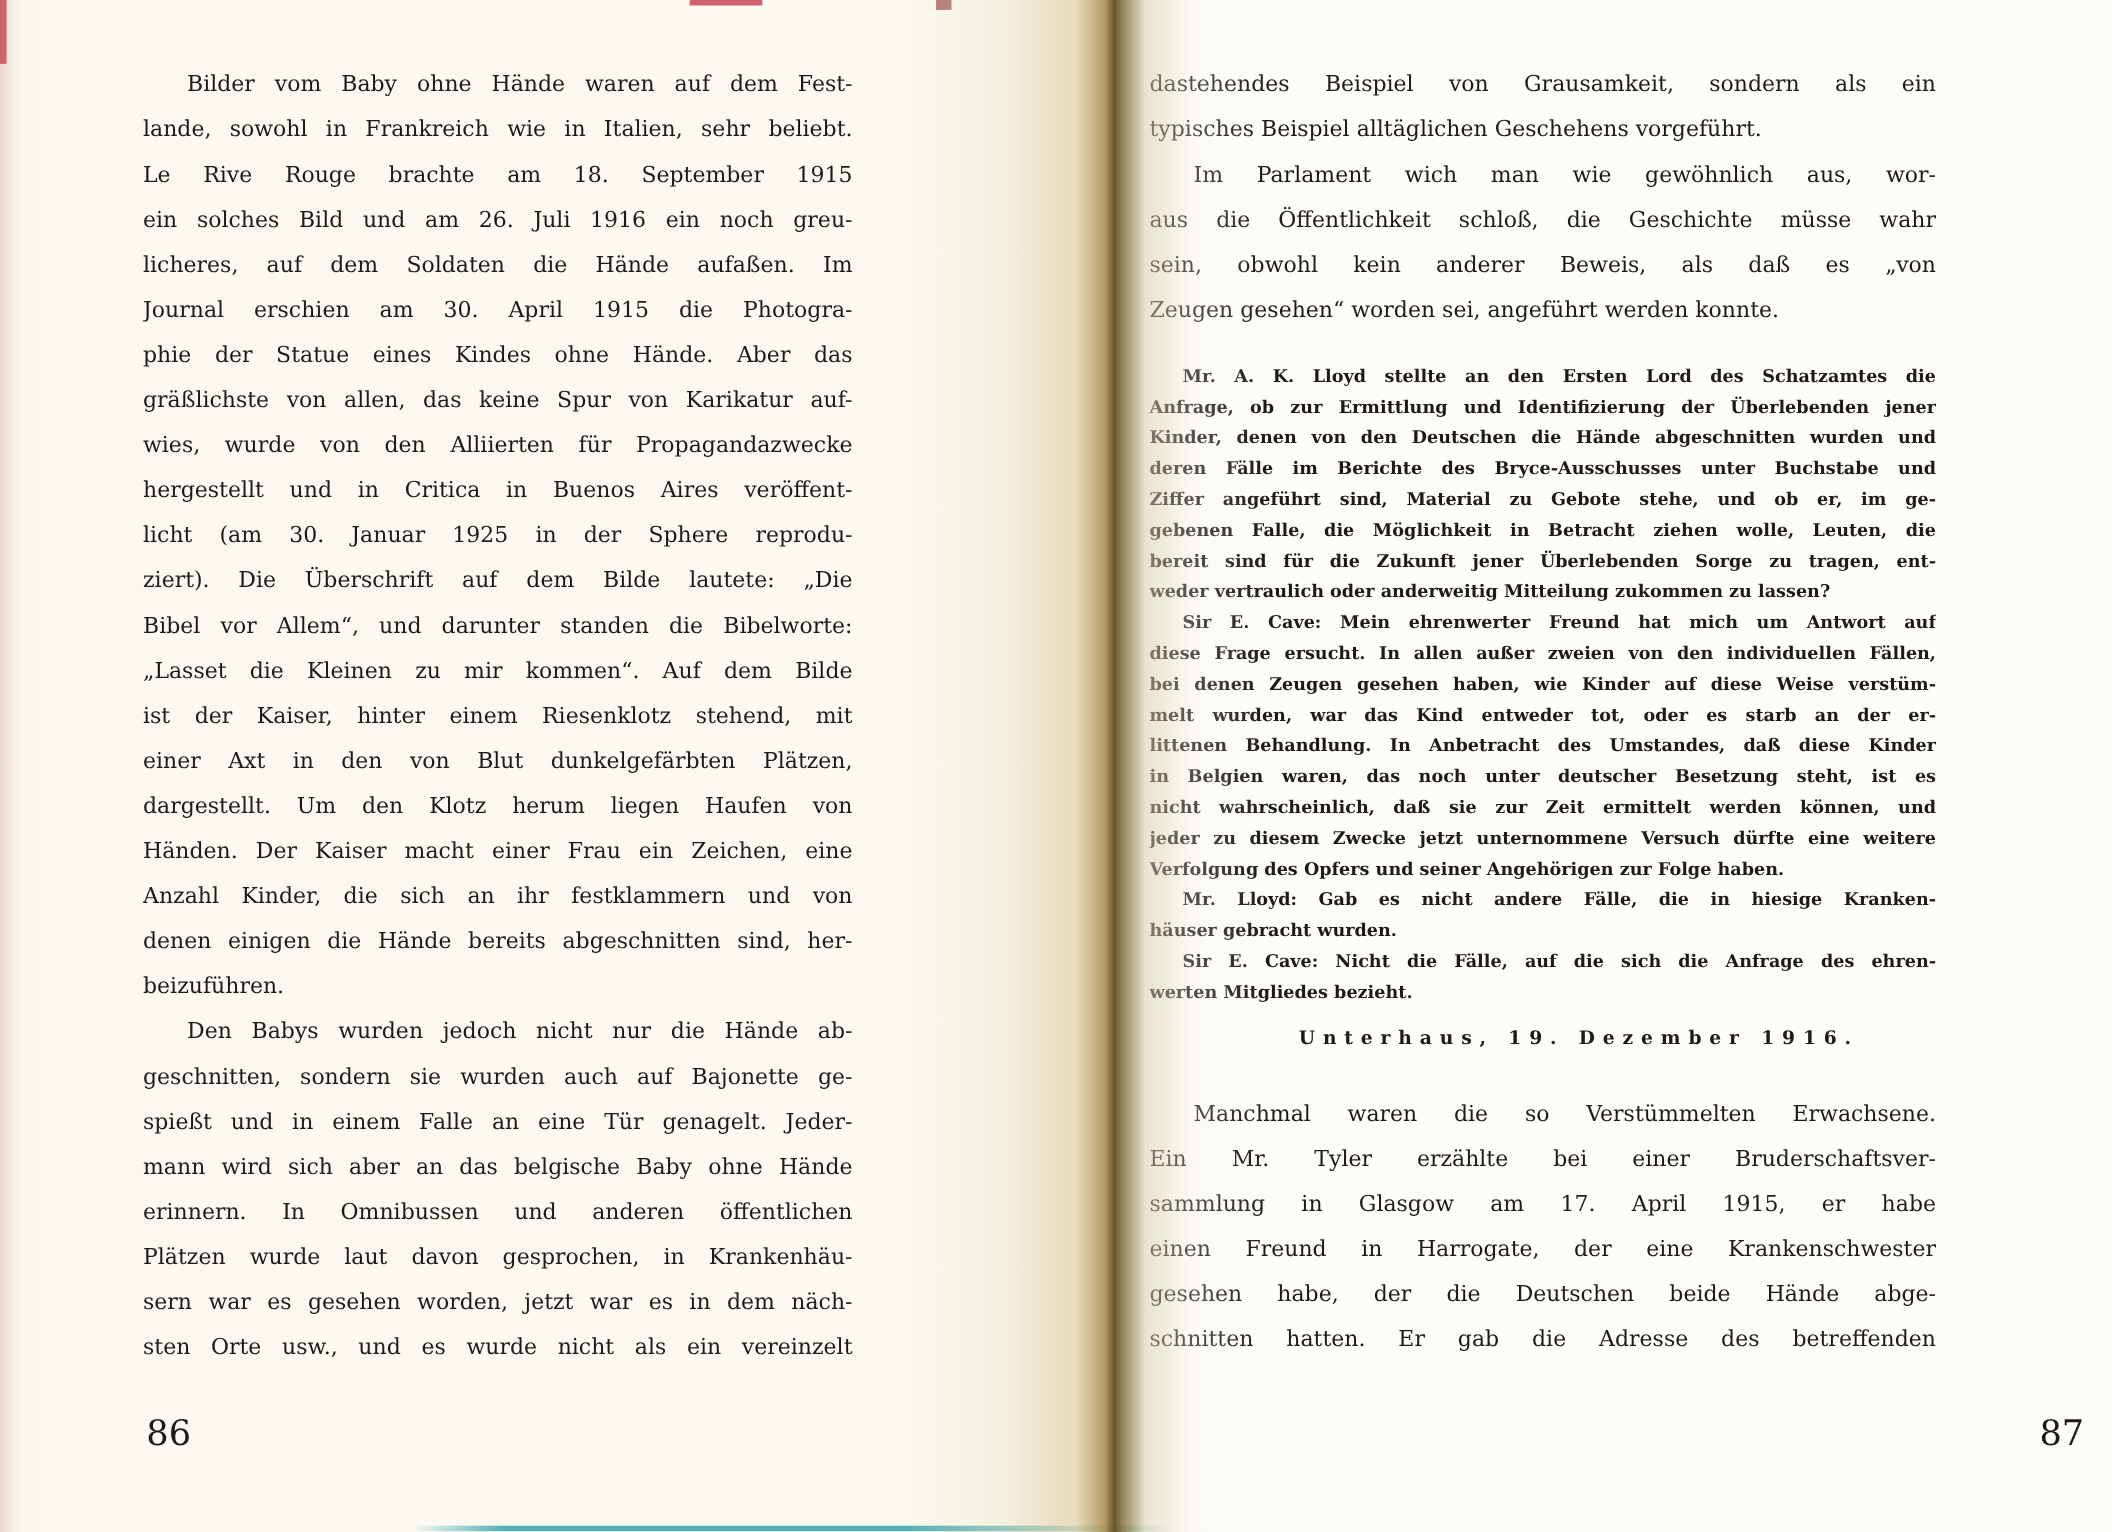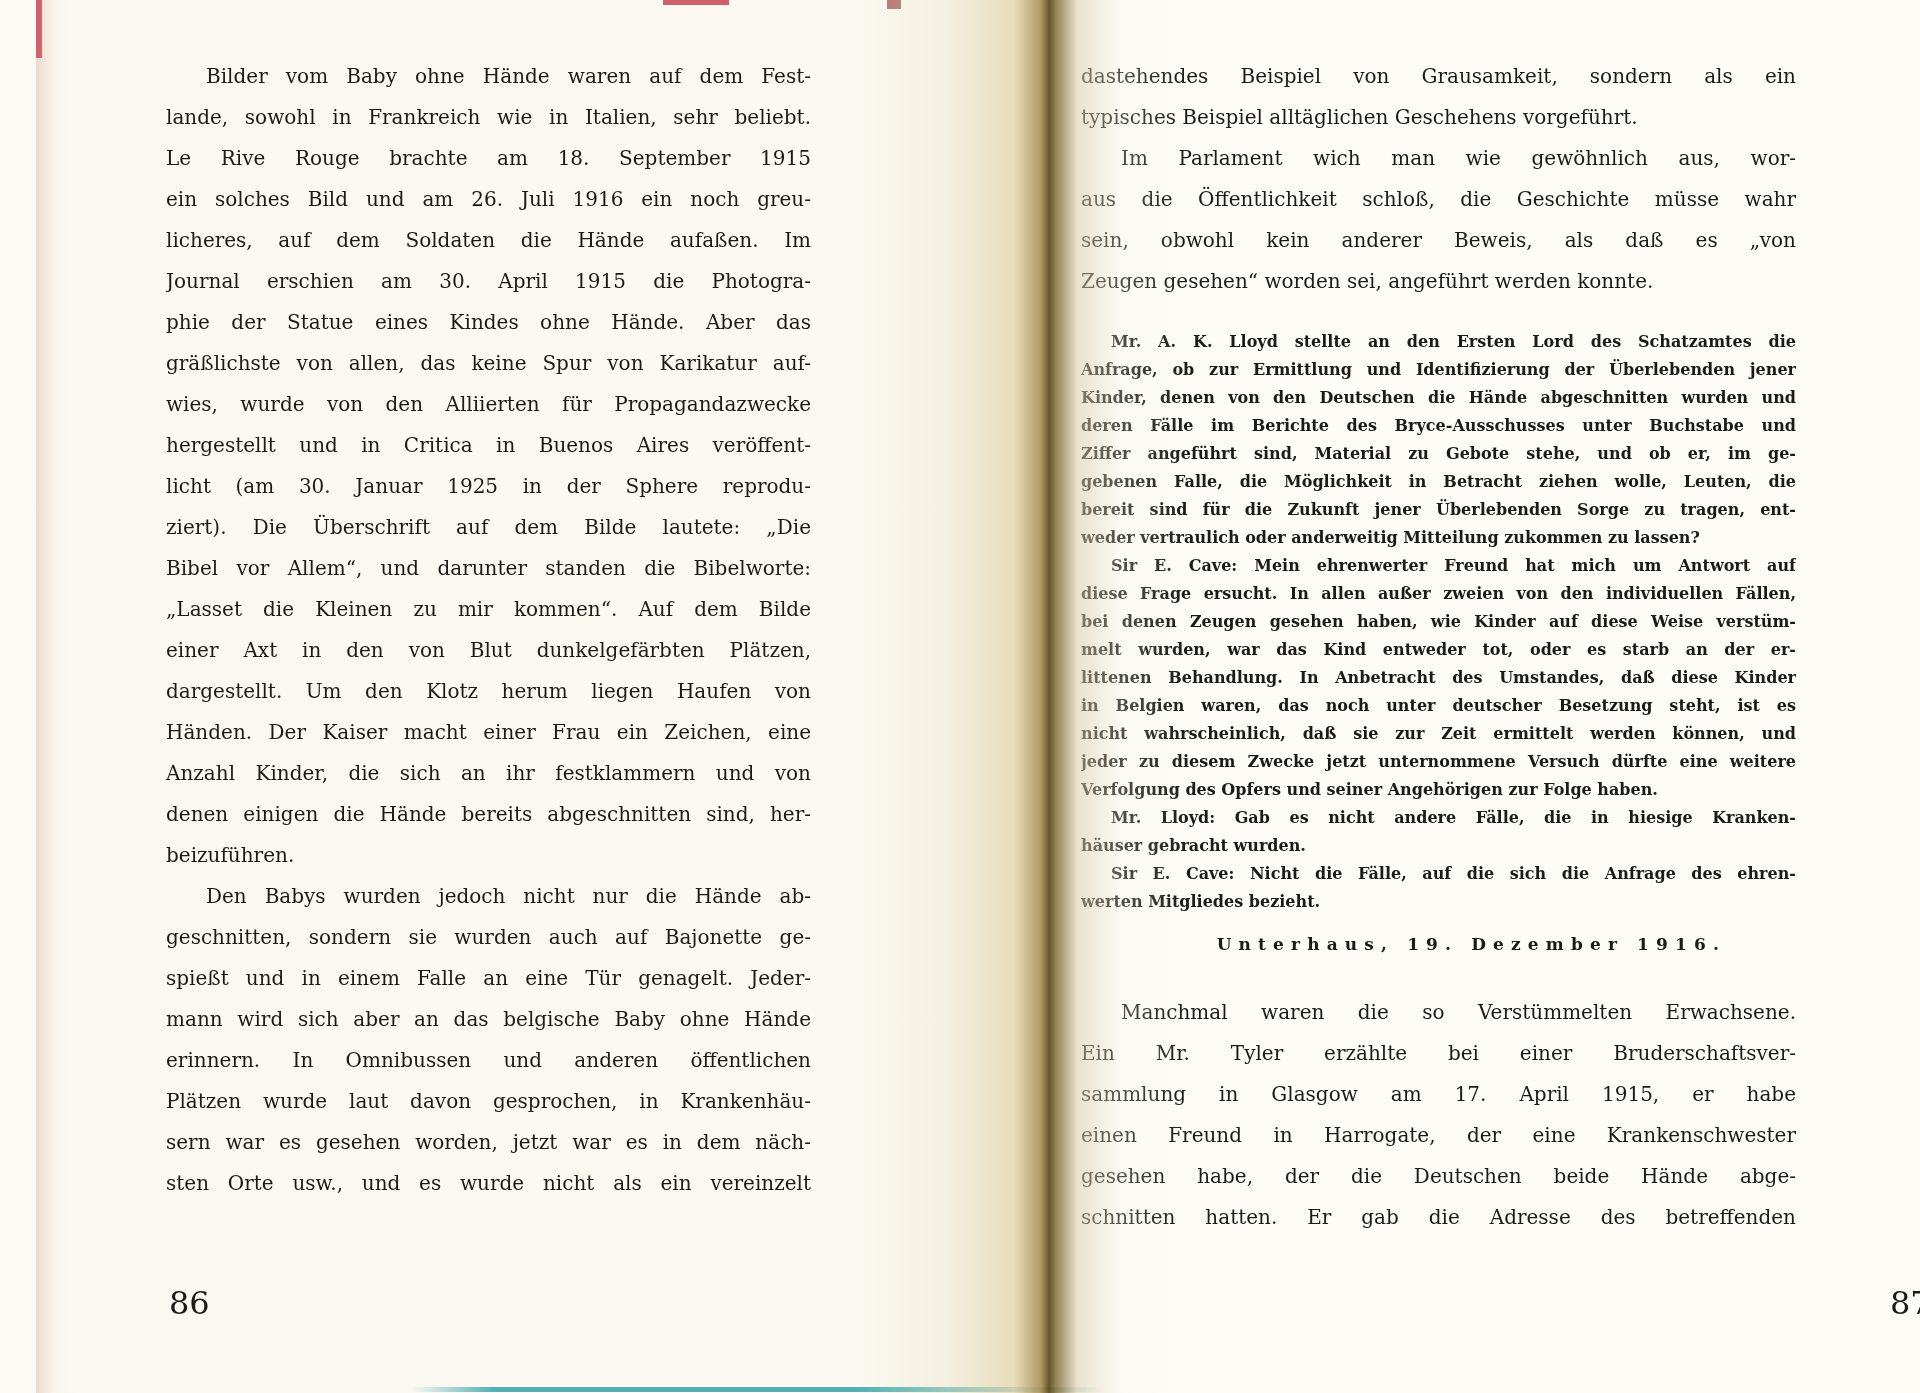--- a/index.html
+++ b/index.html
@@ -3,21 +3,21 @@
 <meta charset="utf-8">
 <style>
   html,body{margin:0;padding:0;}
   body{
     width:1920px;height:1393px;
     background:var(--paper,#fcfaf4);
     font-family:"DejaVu Serif", serif;
     color:var(--ink,#1d1a17);
     overflow:hidden;position:relative;
   }
-  .spread{position:absolute;inset:0;margin-left:36px;}
+  .spread{position:absolute;inset:0;}
   .page-bg{position:absolute;top:0;bottom:0;}
   .page-bg.left{left:0;width:980px;background:linear-gradient(90deg,#f7f3e8 0%,#fbf8f1 4%,#fbf9f2 100%);}
   .page-bg.right{left:980px;right:0;background:#fdfcf7;}
   
   .gutter{
     position:absolute;top:0;bottom:0;left:820px;width:330px;pointer-events:none;
     background:linear-gradient(90deg,
       rgba(235,226,196,0) 0%,
       rgba(236,228,200,0.45) 28%,
       rgba(226,212,172,0.80) 48%,
@@ -91,20 +91,21 @@
           <div class="tline">licheres, auf dem Soldaten die Hände aufaßen. Im</div>
           <div class="tline">Journal erschien am 30. April 1915 die Photogra-</div>
           <div class="tline">phie der Statue eines Kindes ohne Hände. Aber das</div>
           <div class="tline">gräßlichste von allen, das keine Spur von Karikatur auf-</div>
           <div class="tline">wies, wurde von den Alliierten für Propagandazwecke</div>
           <div class="tline">hergestellt und in Critica in Buenos Aires veröffent-</div>
           <div class="tline">licht (am 30. Januar 1925 in der Sphere reprodu-</div>
           <div class="tline">ziert). Die Überschrift auf dem Bilde lautete: „Die</div>
           <div class="tline">Bibel vor Allem“, und darunter standen die Bibelworte:</div>
           <div class="tline">„Lasset die Kleinen zu mir kommen“. Auf dem Bilde</div>
+          <div class="tline">ist der Kaiser, hinter einem Riesenklotz stehend, mit</div>
           <div class="tline">einer Axt in den von Blut dunkelgefärbten Plätzen,</div>
           <div class="tline">dargestellt. Um den Klotz herum liegen Haufen von</div>
           <div class="tline">Händen. Der Kaiser macht einer Frau ein Zeichen, eine</div>
           <div class="tline">Anzahl Kinder, die sich an ihr festklammern und von</div>
           <div class="tline">denen einigen die Hände bereits abgeschnitten sind, her-</div>
           <div class="tline lastline">beizuführen.</div>
         </div>
         <div class="para indent">
           <div class="tline">Den Babys wurden jedoch nicht nur die Hände ab-</div>
           <div class="tline">geschnitten, sondern sie wurden auch auf Bajonette ge-</div>

